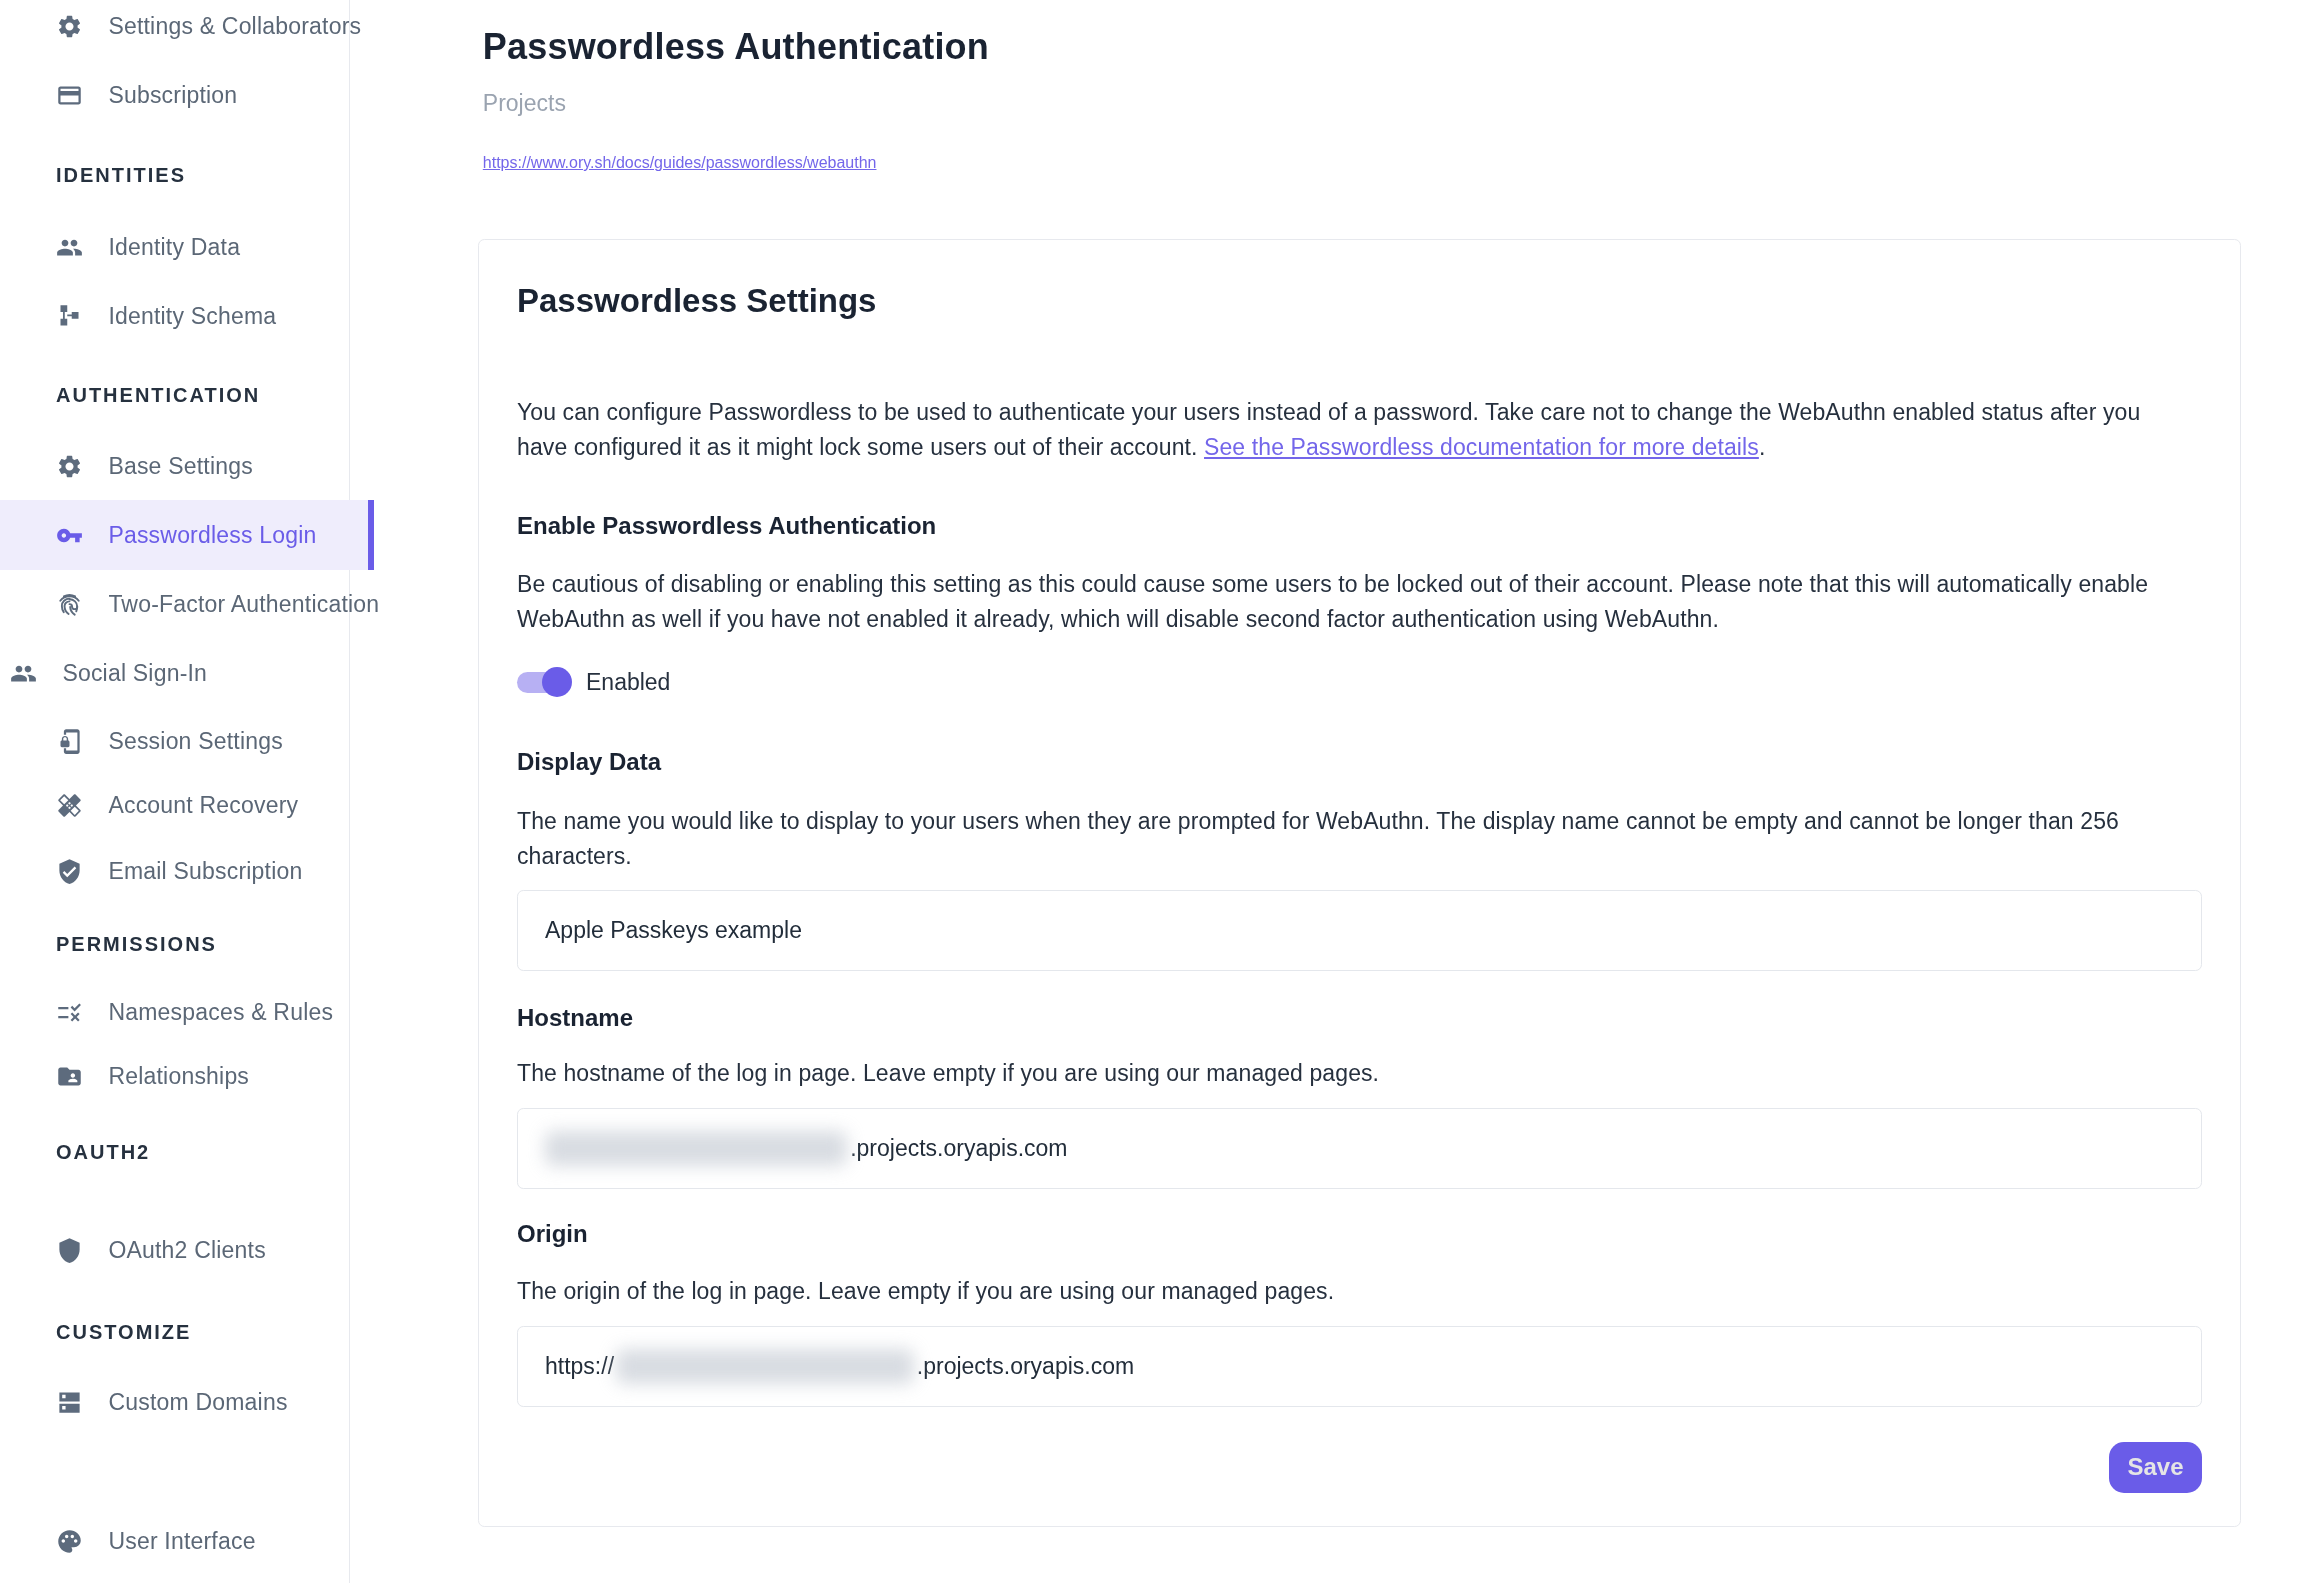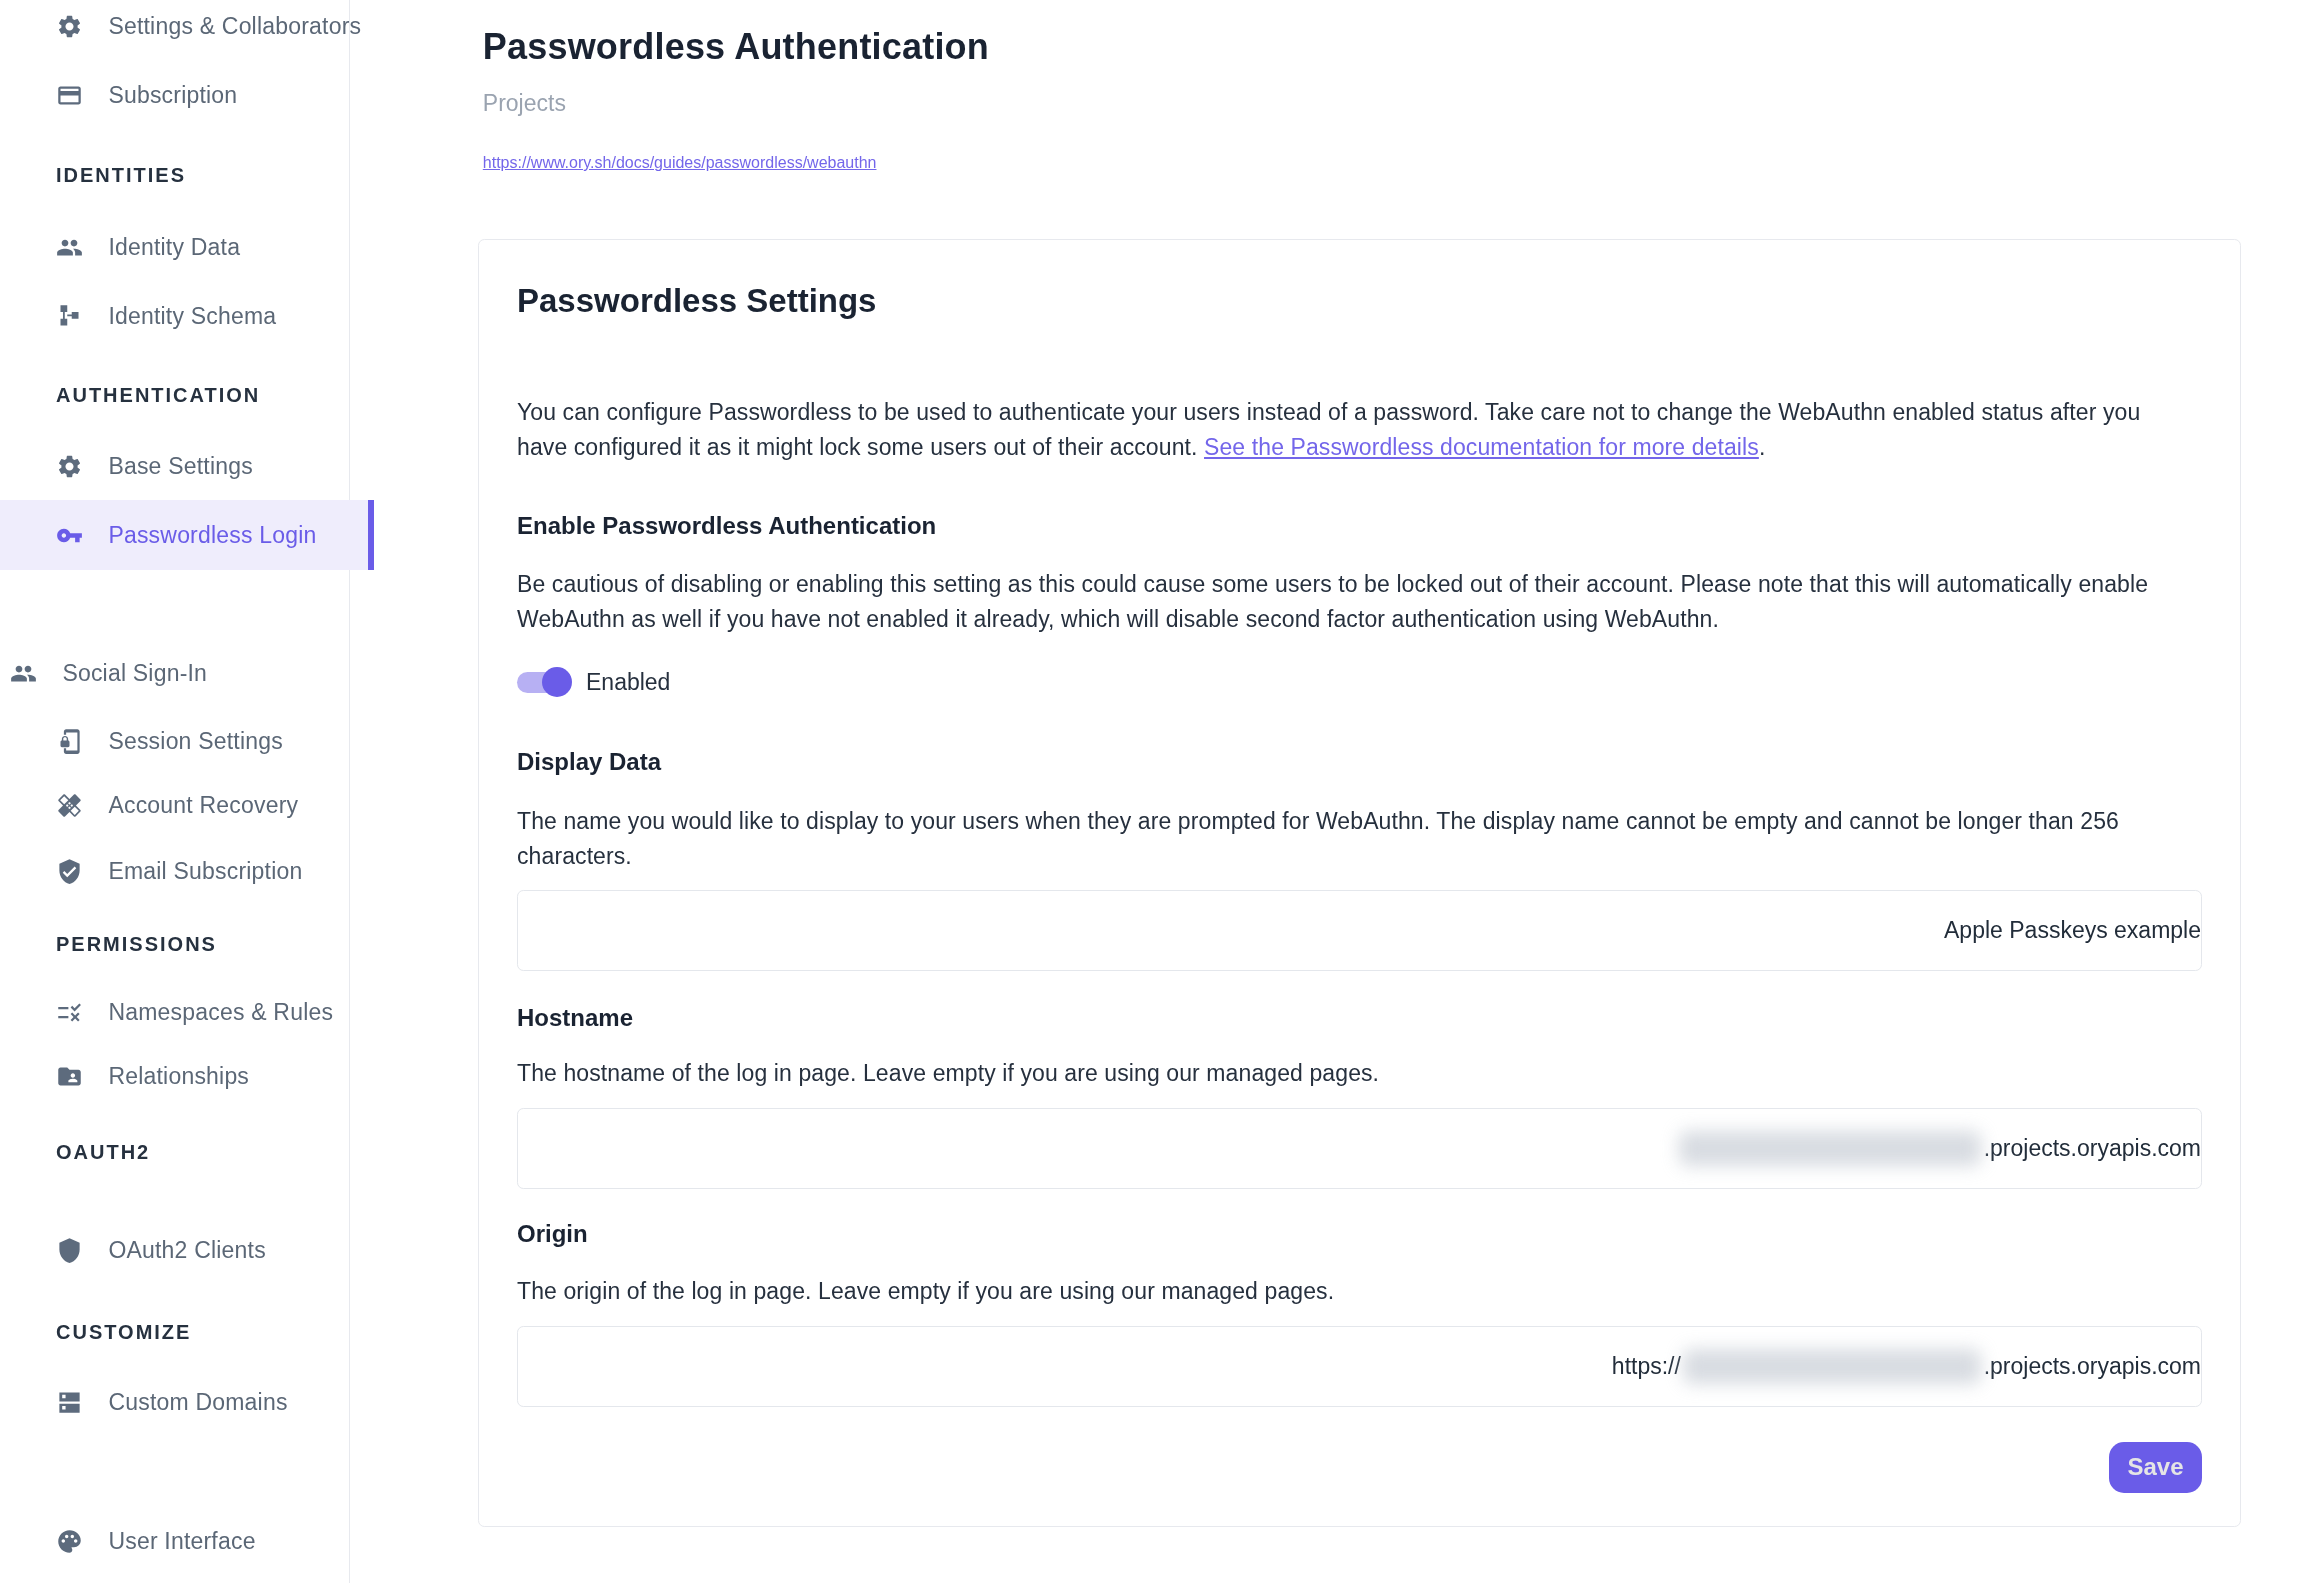--- a/index.html
+++ b/index.html
@@ -92,21 +92,21 @@
     position:absolute;top:-4.8px;width:30px;height:30px;border-radius:50%;
     background:var(--accent);
   }
   .toggle.on .knob{right:-1.6px;}
   .toggle-label{margin-left:16px;font-size:23px;color:var(--body-text);}
   #display-name-title{margin-top:49px;}
   #display-name-desc{margin-top:25.4px;max-width:1666px;}
   .input{
     margin-top:16.7px;width:100%;height:81px;border:1.6px solid var(--input-border);
     border-radius:6.4px;background:#fff;display:flex;align-items:center;
-    padding-left:27px;font-size:23px;color:#222D3A;cursor:text;justify-content:flex-end;
+    padding-left:27px;font-size:23px;color:#222D3A;cursor:text;
   }
   #hostname-title{margin-top:31px;}
   #hostname-desc{margin-top:22px;}
   #origin-title{margin-top:29px;}
   #origin-desc{margin-top:24px;}
   .input .redacted{
     display:inline-block;width:302px;height:35px;border-radius:8px;
     background:#C3C9D2;filter:blur(8.7px);opacity:.65;margin-right:3.2px;
   }
   #origin-input .redacted{width:298px;margin-left:1.6px;}
@@ -164,20 +164,34 @@
       <span class="nav-label">Base Settings</span>
     </div>
     <div class="nav-item selected" style="top: 500px;">
       <span class="nav-icon">
         <svg viewBox="0 0 24 24" fill="currentColor">
           <path d="M12.65 10C11.83 7.67 9.61 6 7 6c-3.31 0-6 2.69-6 6s2.69 6 6 6c2.61 0 4.83-1.67 5.65-4H17v4h4v-4h2v-4H12.65zM7 14c-1.1 0-2-.9-2-2s.9-2 2-2 2 .9 2 2-.9 2-2 2z"></path>
         </svg>
       </span>
       <span class="nav-label">Passwordless Login</span>
     </div>
+    <div class="nav-item" style="top: 569px;">
+      <span class="nav-icon">
+        <svg viewBox="0 0 24 24" fill="none" stroke="currentColor" stroke-width="1.7" stroke-linecap="round">
+          <path d="M7 4.8C8.5 4 10.2 3.5 12 3.5s3.5.5 5 1.3"></path>
+          <path d="M3.8 8.7C5.7 6.2 8.7 4.7 12 4.7s6.3 1.5 8.2 4"></path>
+          <path d="M12 6.8c-3.8 0-6.8 2.9-6.8 6.5 0 2 .6 3.9 1.7 5.5"></path>
+          <path d="M12 9.2c-2.4 0-4.4 1.8-4.4 4.1 0 3 1.4 5.6 3.6 7.2"></path>
+          <path d="M12 11.7c1.3 0 2.3 1 2.3 2.2 0 1.2 1 2.2 2.3 2.2s2.3-1 2.3-2.2c0-3.7-3.1-6.6-6.9-6.6"></path>
+          <path d="M12.6 14.1c.2 2.9 1.7 5.4 4 6.9"></path>
+          <path d="M18.8 13.9c0 1.5-.3 2.9-.8 4.2"></path>
+        </svg>
+      </span>
+      <span class="nav-label">Two-Factor Authentication</span>
+    </div>
     <div class="nav-item" style="top: 638px; padding-left: 10px;">
       <span class="nav-icon">
         <svg viewBox="0 0 24 24" fill="currentColor">
           <path d="M16 11c1.66 0 2.99-1.34 2.99-3S17.66 5 16 5c-1.66 0-3 1.34-3 3s1.34 3 3 3zm-8 0c1.66 0 2.99-1.34 2.99-3S9.66 5 8 5C6.34 5 5 6.34 5 8s1.34 3 3 3zm0 2c-2.33 0-7 1.17-7 3.5V19h14v-2.5c0-2.33-4.67-3.5-7-3.5zm8 0c-.29 0-.62.02-.97.05 1.16.84 1.97 1.97 1.97 3.45V19h6v-2.5c0-2.33-4.67-3.5-7-3.5z"></path>
         </svg>
       </span>
       <span class="nav-label">Social Sign-In</span>
     </div>
     <div class="nav-item" style="top: 706px;">
       <span class="nav-icon">

